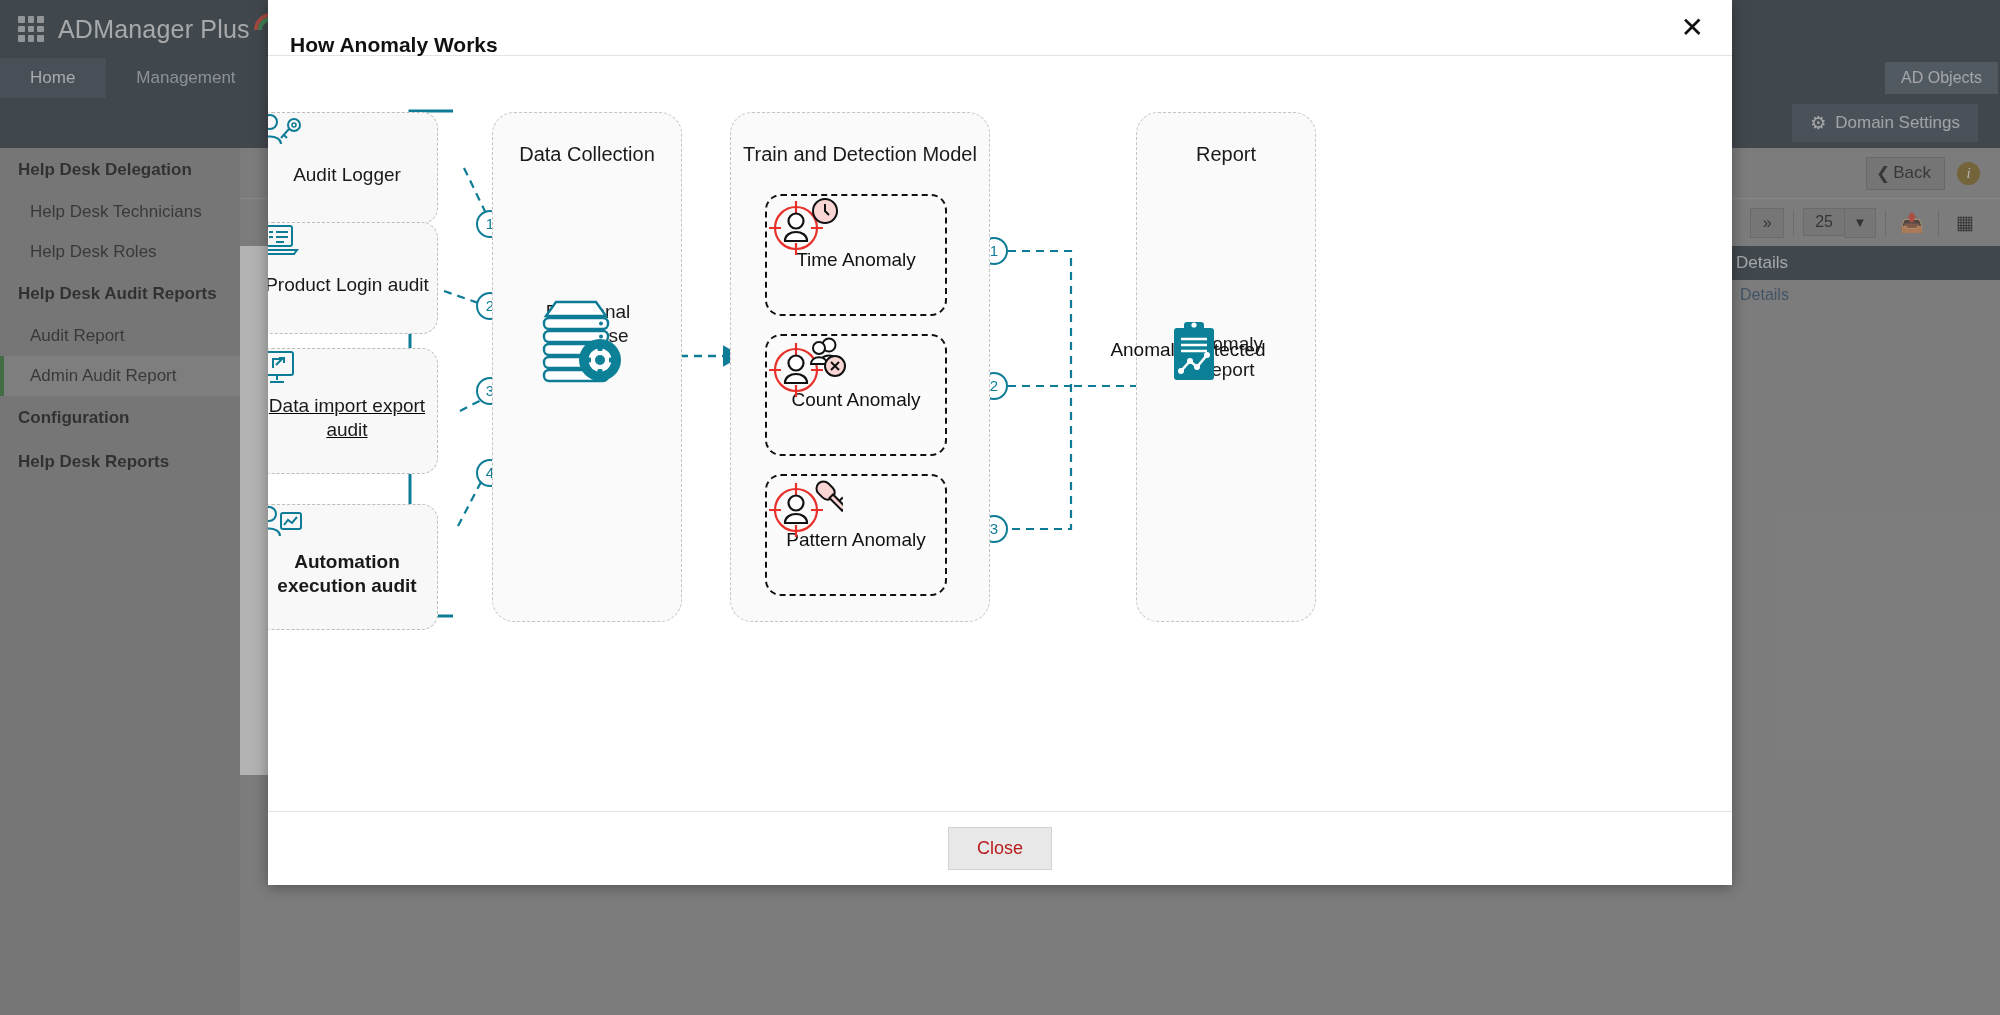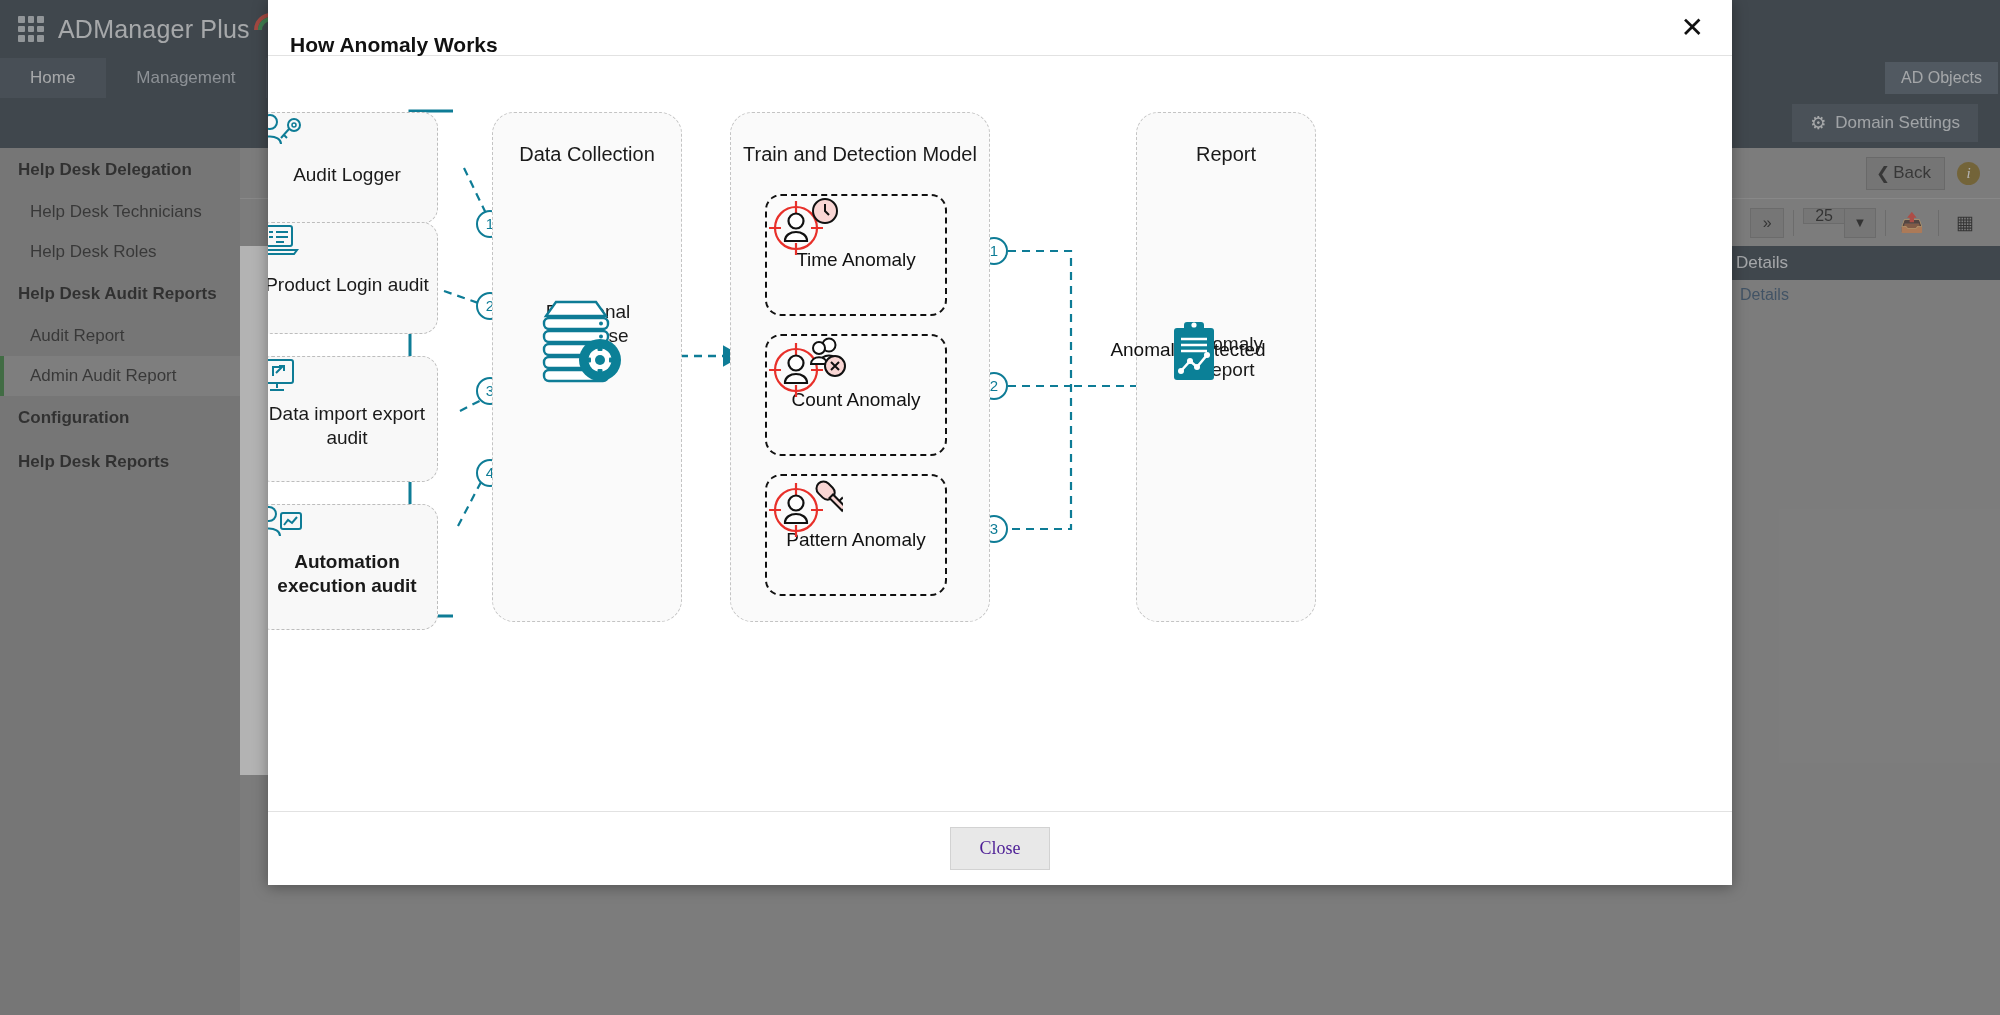--- a/index.html
+++ b/index.html
@@ -73,21 +73,21 @@
   .pager-row {
     position:absolute; left:0; top:198px; width:2000px; height:48px;
     background:#9a9a9a; display:flex; align-items:center; justify-content:flex-end; gap:0;
     border-top:1px solid #b0b0b0;
   }
   .pg-btn { background:#8f8f8f; border:1px solid #7a7a7a; color:#141414; font-size:16px;
     min-width:34px; height:30px; display:flex;align-items:center;justify-content:center; }
   .pg-sep { width:1px;height:26px;background:#7d7d7d;margin:0 9px; }
   .pg-select { display:flex; }
   .pg-select .v { background:#8f8f8f;border:1px solid #7a7a7a;border-right:none;color:#141414;
-    font-size:16px;padding:0 11px;height:16px;display:flex;align-items:center; }
+    font-size:16px;padding:0 11px;height:28px;display:flex;align-items:center; }
   .pg-select .c { background:#8f8f8f;border:1px solid #7a7a7a;width:32px;height:30px;
     display:flex;align-items:center;justify-content:center;color:#141414;font-size:13px; }
   .icn-btn { width:34px;height:30px;display:flex;align-items:center;justify-content:center;
     color:#141414; font-size:19px; }
   .pager-pad { width:18px; }
 
   .details-bar {
     position:absolute; left:1716px; top:246px; width:284px; height:34px;
     background:#2b3844; color:#e4e8ec; font-size:17px; display:flex; align-items:center;
     padding-left: 20px;
@@ -124,22 +124,22 @@
     padding:0 24px 0 22px; border-bottom:1px solid #e2e2e2;
   }
   .modal-title { font-size:21px; font-weight:bold; color:#111;margin-top:34px; }
   .modal-close { font-size:28px; color:#111; line-height:1; cursor:pointer; padding:0 4px; }
 
   .modal-body { flex:1; position:relative; overflow:hidden; }
   .modal-foot {
     height:74px; border-top:1px solid #e2e2e2; display:flex; align-items:center;
     justify-content:center;
   }
-  .close-btn { background:#e8e8e8; border:1px solid #d2d2d2; color:#4c1d95; font-size:18px;
-    padding:10px 28px; cursor:pointer;font-family:Liberation Serif, serif; }
+  .close-btn { background:#e8e8e8; border:1px solid #d2d2d2; color:#b91c1c; font-size:18px;
+    padding:10px 28px; cursor:pointer; }
 
   
   .diagram { position:absolute; inset:0; }
   .diagram svg { position:absolute; left:0; top:0; }
 
   .card {
     position:absolute; background:#f8f8f8; border:1.5px dashed #bdbdbd; border-radius:16px;
     display:flex; flex-direction:column; align-items:center; justify-content:center;
   }
   .card-label { font-size:19px; color:#1a1a1a; text-align:center; line-height:1.25; margin-top:14px; }
@@ -334,21 +334,21 @@
 
         <div class="card" style="left:-12px; top:166px; width:182px; height:112px;">
           <svg width="42" height="34" viewBox="0 0 42 34">
             <rect x="7" y="3" width="28" height="20" rx="2" fill="none" stroke="#0e7c96" stroke-width="2"></rect>
             <path d="M12 9 h4 M19 9 h12 M12 14 h4 M19 14 h12 M19 19 h8" stroke="#0e7c96" stroke-width="2" fill="none"></path>
             <path d="M2 27 h38 l-3 4 H5 z" fill="none" stroke="#0e7c96" stroke-width="2"></path>
           </svg>
           <div class="card-label">Product Login audit</div>
         </div>
 
-        <div class="card" style="left:-12px; top:300px; width:182px; height:126px;">
+        <div class="card" style="left:-12px; top:292px; width:182px; height:126px;text-decoration:underline;">
           <svg width="40" height="36" viewBox="0 0 40 36">
             <rect x="4" y="3" width="32" height="23" rx="2" fill="none" stroke="#0e7c96" stroke-width="2"></rect>
             <path d="M16 19 L16 10 L25 10" fill="none" stroke="#0e7c96" stroke-width="2"></path>
             <path d="M19 16 L26 9 M22 9 h5 v5" fill="none" stroke="#0e7c96" stroke-width="2"></path>
             <path d="M20 26 v5 M13 33 h14" fill="none" stroke="#0e7c96" stroke-width="2"></path>
           </svg>
           <div class="card-label">Data import export audit</div>
         </div>
 
         <div class="card" style="left:-12px; top:448px; width:182px; height:126px;font-weight:bold;">

